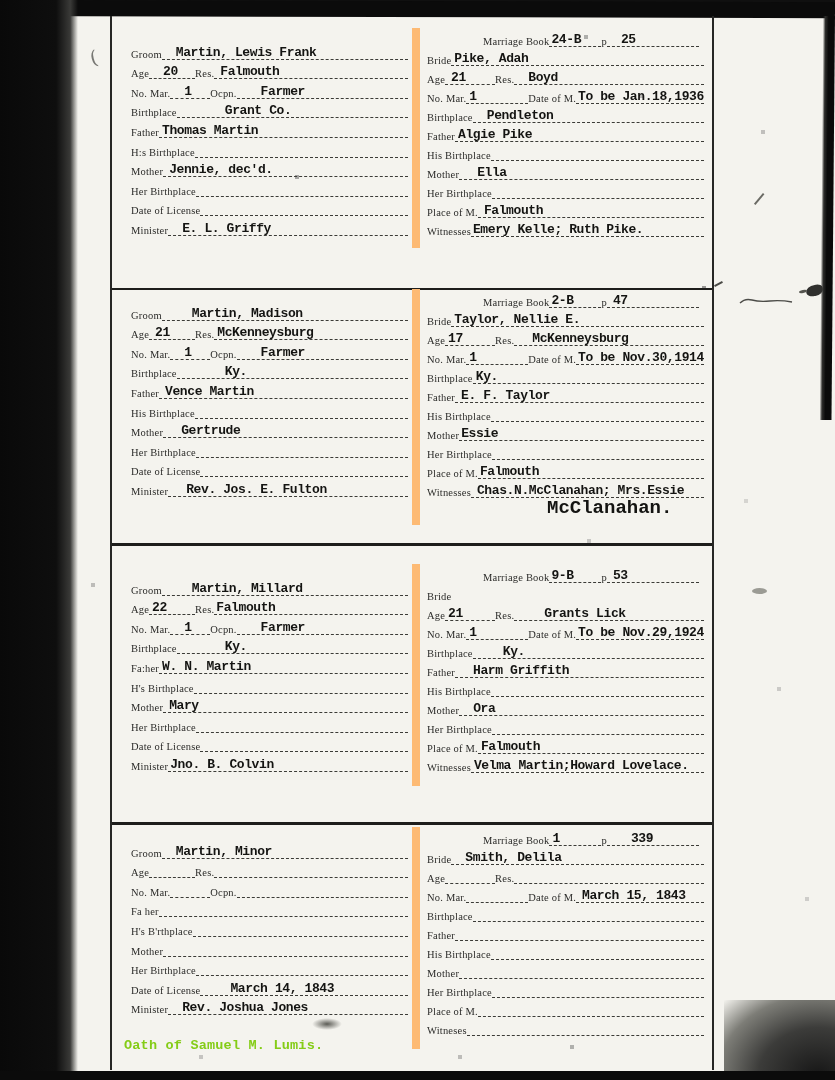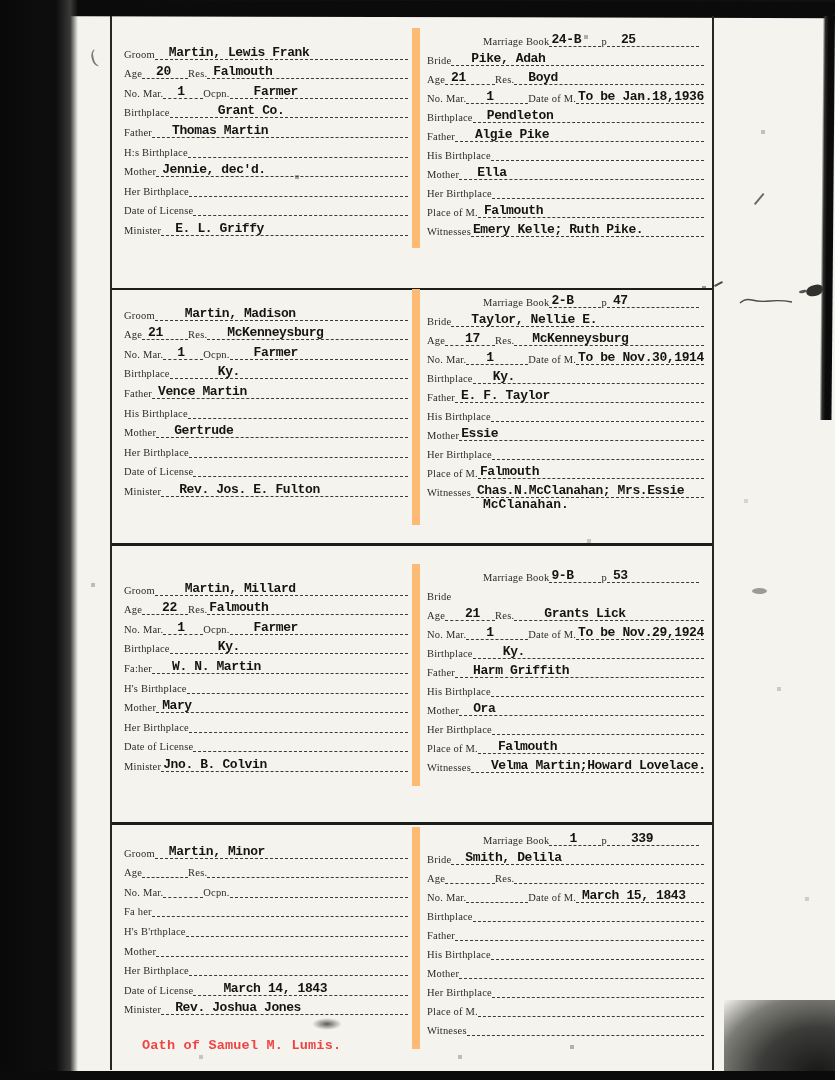--- a/index.html
+++ b/index.html
@@ -41,41 +41,41 @@
     border-left:2px solid #262624;border-right:2px solid #262624;}
   .sep{position:absolute;left:0;right:0;background:#1d1d1b;}
   #sep1{top:272px;height:2px;}
   #sep2{top:527px;height:3px;}
   #sep3{top:806px;height:3px;}
   .record{position:absolute;left:0;width:100%;display:flex;box-sizing:border-box;}
   #rec1{top:12px;height:220px;}
   #rec2{top:273px;height:236px;}
   #rec3{top:548px;height:222px;}
   #rec4{top:811px;height:222px;}
-  .col-groom{width:300px;box-sizing:border-box;padding:12px 4px 0 12px;}
+  .col-groom{width:300px;box-sizing:border-box;padding:12px 4px 0 19px;}
   .col-bride{flex:1;box-sizing:border-box;border-left:8px solid #fdba74;padding:0 8px 0 7px;}
   .row{display:flex;align-items:flex-end;}
   .row-g{height:19.6px;}
   .row-b{height:19px;}
   .lbl{font-family:"Liberation Serif",serif;font-size:10.5px;line-height:12px;color:#2c2c2a;white-space:nowrap;margin-bottom:-1px;letter-spacing:.2px;}
   .fill{flex:1;position:relative;border-bottom:1.4px dashed #3b3b37;height:13px;}
   .fill.nofill{border-bottom:none;}
   .w-age{flex:0 0 46px;}
   .w-nomar{flex:0 0 40px;}
   .w-age2{flex:0 0 50px;}
   .w-nomar2{flex:0 0 62px;}
   .mb-indent{flex:0 0 56px;}
   .mb-book{flex:0 0 52px;}
   .mb-page{flex:0 0 92px;text-align:right;}
   .mb-tail{flex:1;}
   .val{position:absolute;bottom:-1px;font-family:"Liberation Mono",monospace;font-weight:700;
     font-size:13px;line-height:14px;color:#141412;white-space:nowrap;letter-spacing:-.4px;}
-  .o2{left:2px}.o6{left:6px}.o10{left:20px}.o14{left:14px}.o18{left:18px}.o24{left:24px}.o30{left:30px}.o48{left:48px}
-  .wit2{margin-left:56px;font-family:"Liberation Mono",monospace;font-weight:700;font-size:13px;color:#141412;margin-top:-1px;}
-  .oath{position:absolute;left:30px;top:1022px;font-family:"Liberation Mono",monospace;font-weight:700;font-size:13.5px;color:#ef4444;letter-spacing:.2px;}
+  .o2{left:2px}.o6{left:6px}.o10{left:3px}.o14{left:14px}.o18{left:18px}.o24{left:24px}.o30{left:30px}.o48{left:48px}
+  .wit2{margin-left:120px;font-family:"Liberation Mono",monospace;font-weight:700;font-size:19px;color:#141412;margin-top:-1px;}
+  .oath{position:absolute;left:12px;top:1022px;font-family:"Liberation Mono",monospace;font-weight:700;font-size:13.5px;color:#84cc16;letter-spacing:.2px;}
 </style>
 </head>
 <body>
 
 <div class="paper"></div>
 <div class="band-top"></div>
 <div class="band-left"></div>
 <div class="edge-right"></div>
 <div class="grain-corner"></div>
 <div class="speckles"></div>

